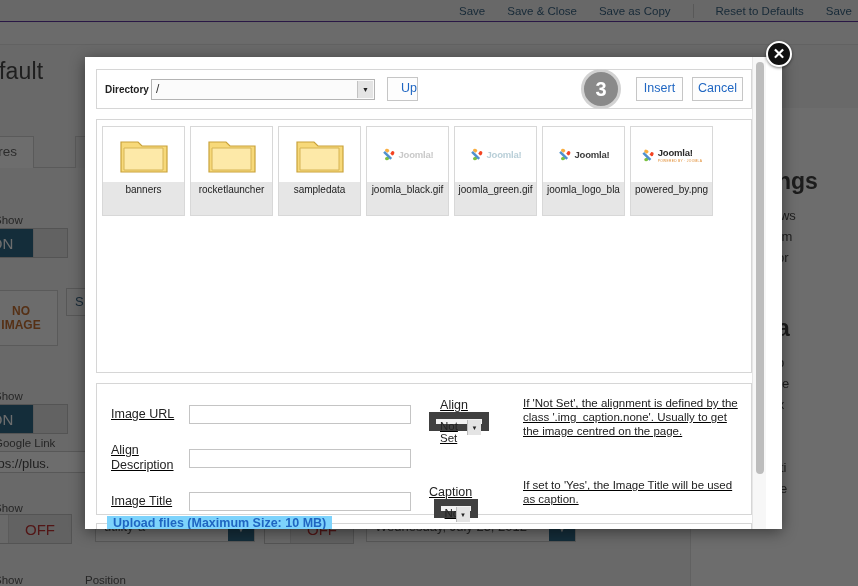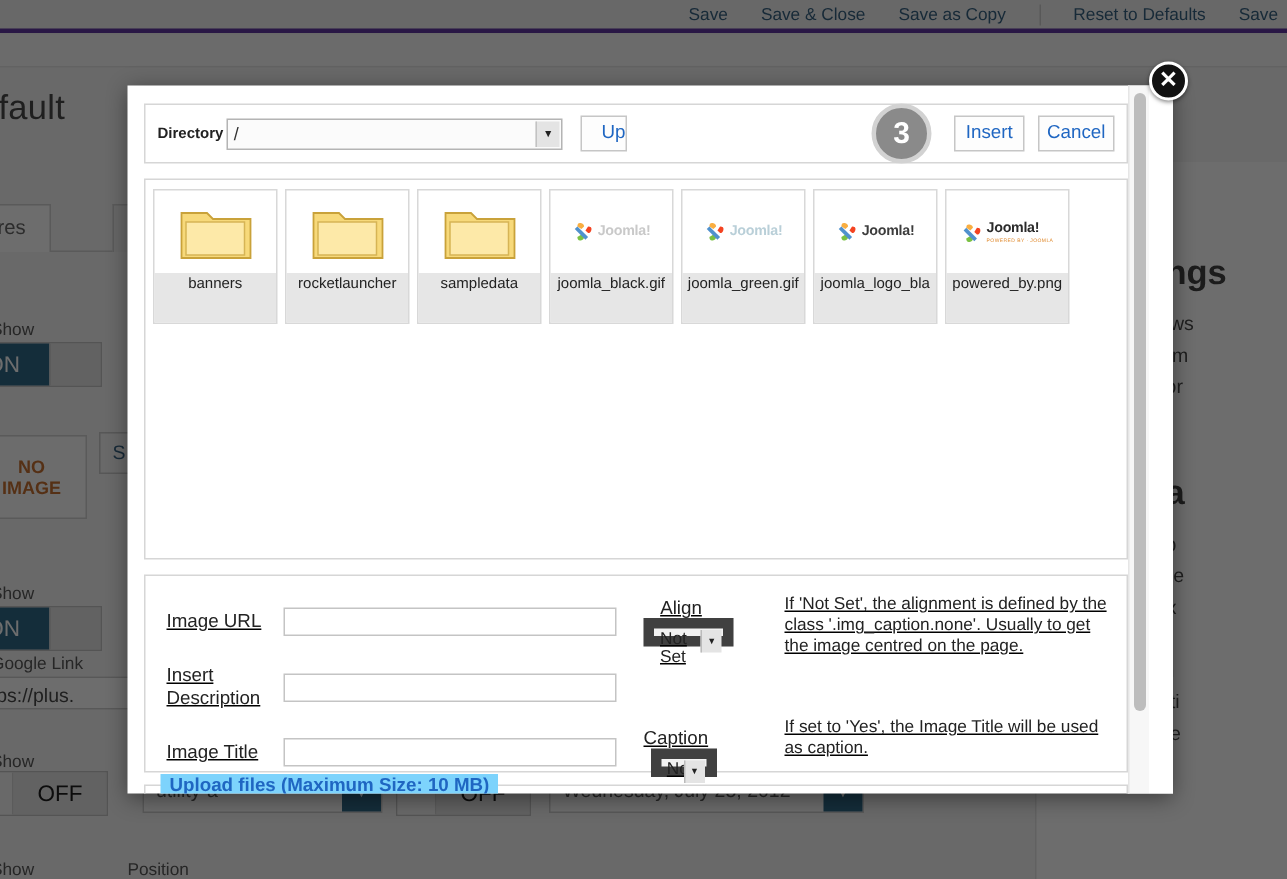--- a/index.html
+++ b/index.html
@@ -9,41 +9,41 @@
     overflow: hidden;
     font-family: "Liberation Sans", sans-serif;
     background: #ffffff;
   }
   #stage { position: relative; width: 858px; height: 586px; overflow: hidden; background:#fff; }
 
   
   #bg { position:absolute; inset:0; background:#f4f4f4; }
   .bg-toolbar {
     position:absolute; left:0; top:0; width:858px; height:22px;
-    background:#f1f1f1; border-bottom:3px solid #4c1d95;
+    background:#f1f1f1; border-bottom:1px solid #4c1d95;
     display:flex; align-items:center; justify-content:flex-end;
     gap:22px; padding-right:6px;
     font-size:11.5px; color:#1f4f73;
   }
   .bg-toolbar .divider { width:1px; height:14px; background:#c8c8c8; }
   .bg-subbar { position:absolute; left:0; top:23px; width:858px; height:22px; background:#fafafa; border-bottom:1px solid #e2e2e2; }
 
   .bg-title { position:absolute; left:-14px; top:58px; font-size:23px; color:#333; letter-spacing:0.2px; }
   .bg-tabs { position:absolute; left:-30px; top:136px; width:420px; height:32px; border-bottom:1px solid #ccc; }
   .bg-tab { position:absolute; top:0; height:32px; padding:7px 16px 0 16px; font-size:13.5px; color:#555;
             border:1px solid #ccc; border-bottom:none; background:#fff; }
   .bg-tab.t1 { left:0; background:#fff; }
   .bg-tab.t2 { left:105px; background:#f0f0f0; }
 
   .bg-field { position:absolute; font-size:11.5px; color:#444; }
   .bg-toggle { position:absolute; height:30px; width:98px; border:1px solid #bdbdbd; background:#e9e9e9; display:flex; }
   .bg-toggle .on { flex:0 0 62px; background:#15577a; color:#fff; font-size:15px;
                    display:flex; align-items:center; justify-content:center; }
   .bg-toggle .knob { flex:1; background:#e2e2e2; border-left:1px solid #cfcfcf; }
-  .bg-toggle.off .on { order:2; background:#e2e2e2; color:#000000; }
+  .bg-toggle.off .on { order:2; background:#e2e2e2; color:#b91c1c; }
   .bg-toggle.off .knob { order:1; background:#f5f5f5; border:none; border-right:1px solid #cfcfcf; }
 
   .bg-noimage { position:absolute; left:-16px; top:290px; width:74px; height:56px;
                 border:1px solid #ccc; background:#fbfbfb; color:#c1601a; font-weight:bold;
                 font-size:12px; line-height:14px; display:flex; flex-direction:column;
                 align-items:center; justify-content:center; }
   .bg-btnS { position:absolute; left:66px; top:288px; width:60px; height:28px; border:1px solid #c4c4c4;
              background:#f3f3f3; color:#1f4f73; font-size:13px; padding:5px 0 0 8px; }
   .bg-input { position:absolute; border:1px solid #c9c9c9; background:#fff; font-size:13px;
               color:#333; padding:4px 6px; }
@@ -361,21 +361,21 @@
             <div class="form-input"></div>
             <div class="sel-wrap">
               <span class="sel-label">Align</span>
               <div class="mini-select" style="width:60px;">
                 <span>Not Set</span>
                 <span class="dd">▼</span>
               </div>
             </div>
           </div>
           <div class="form-row">
-            <span class="flabel">Insert Description</span>
+            <span class="flabel">Align Description</span>
             <div class="form-input"></div>
           </div>
           <div class="form-row" style="margin-bottom:0;">
             <span class="flabel">Image Title</span>
             <div class="form-input"></div>
             <div class="sel-wrap">
               <span class="sel-label">Caption</span>
               <div class="mini-select" style="width:44px;">
                 <span>No</span>
                 <span class="dd">▼</span>

